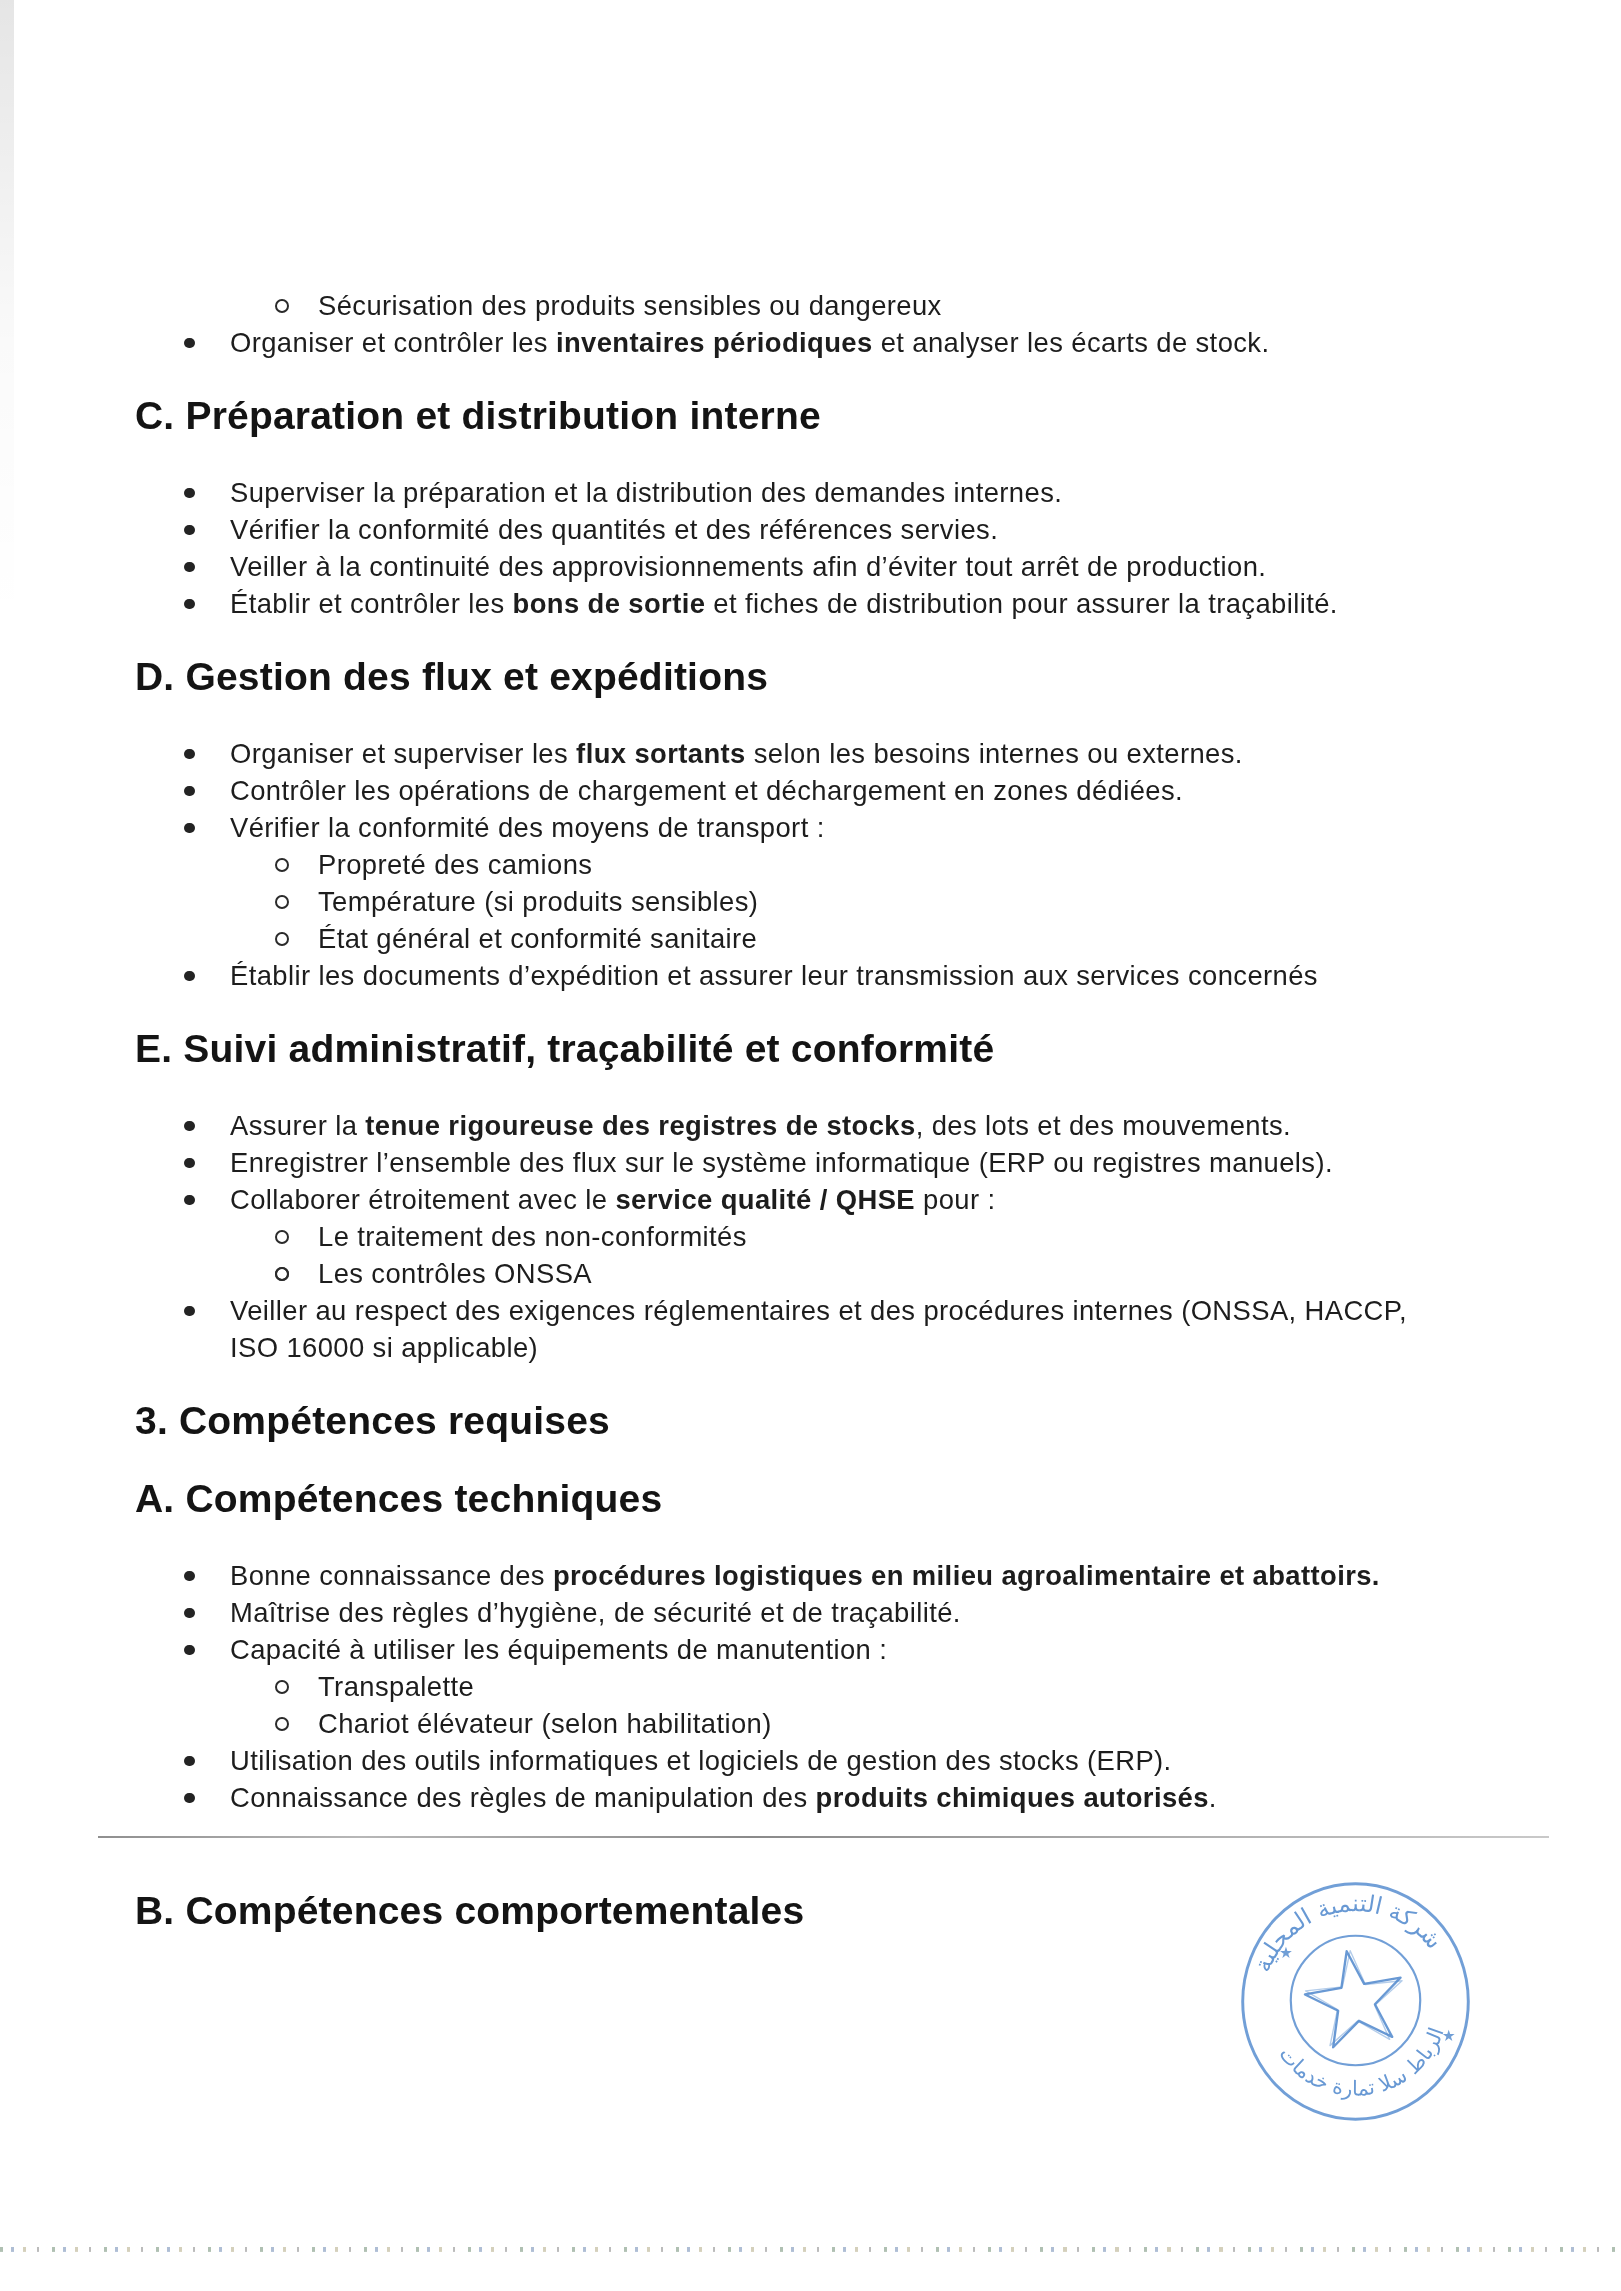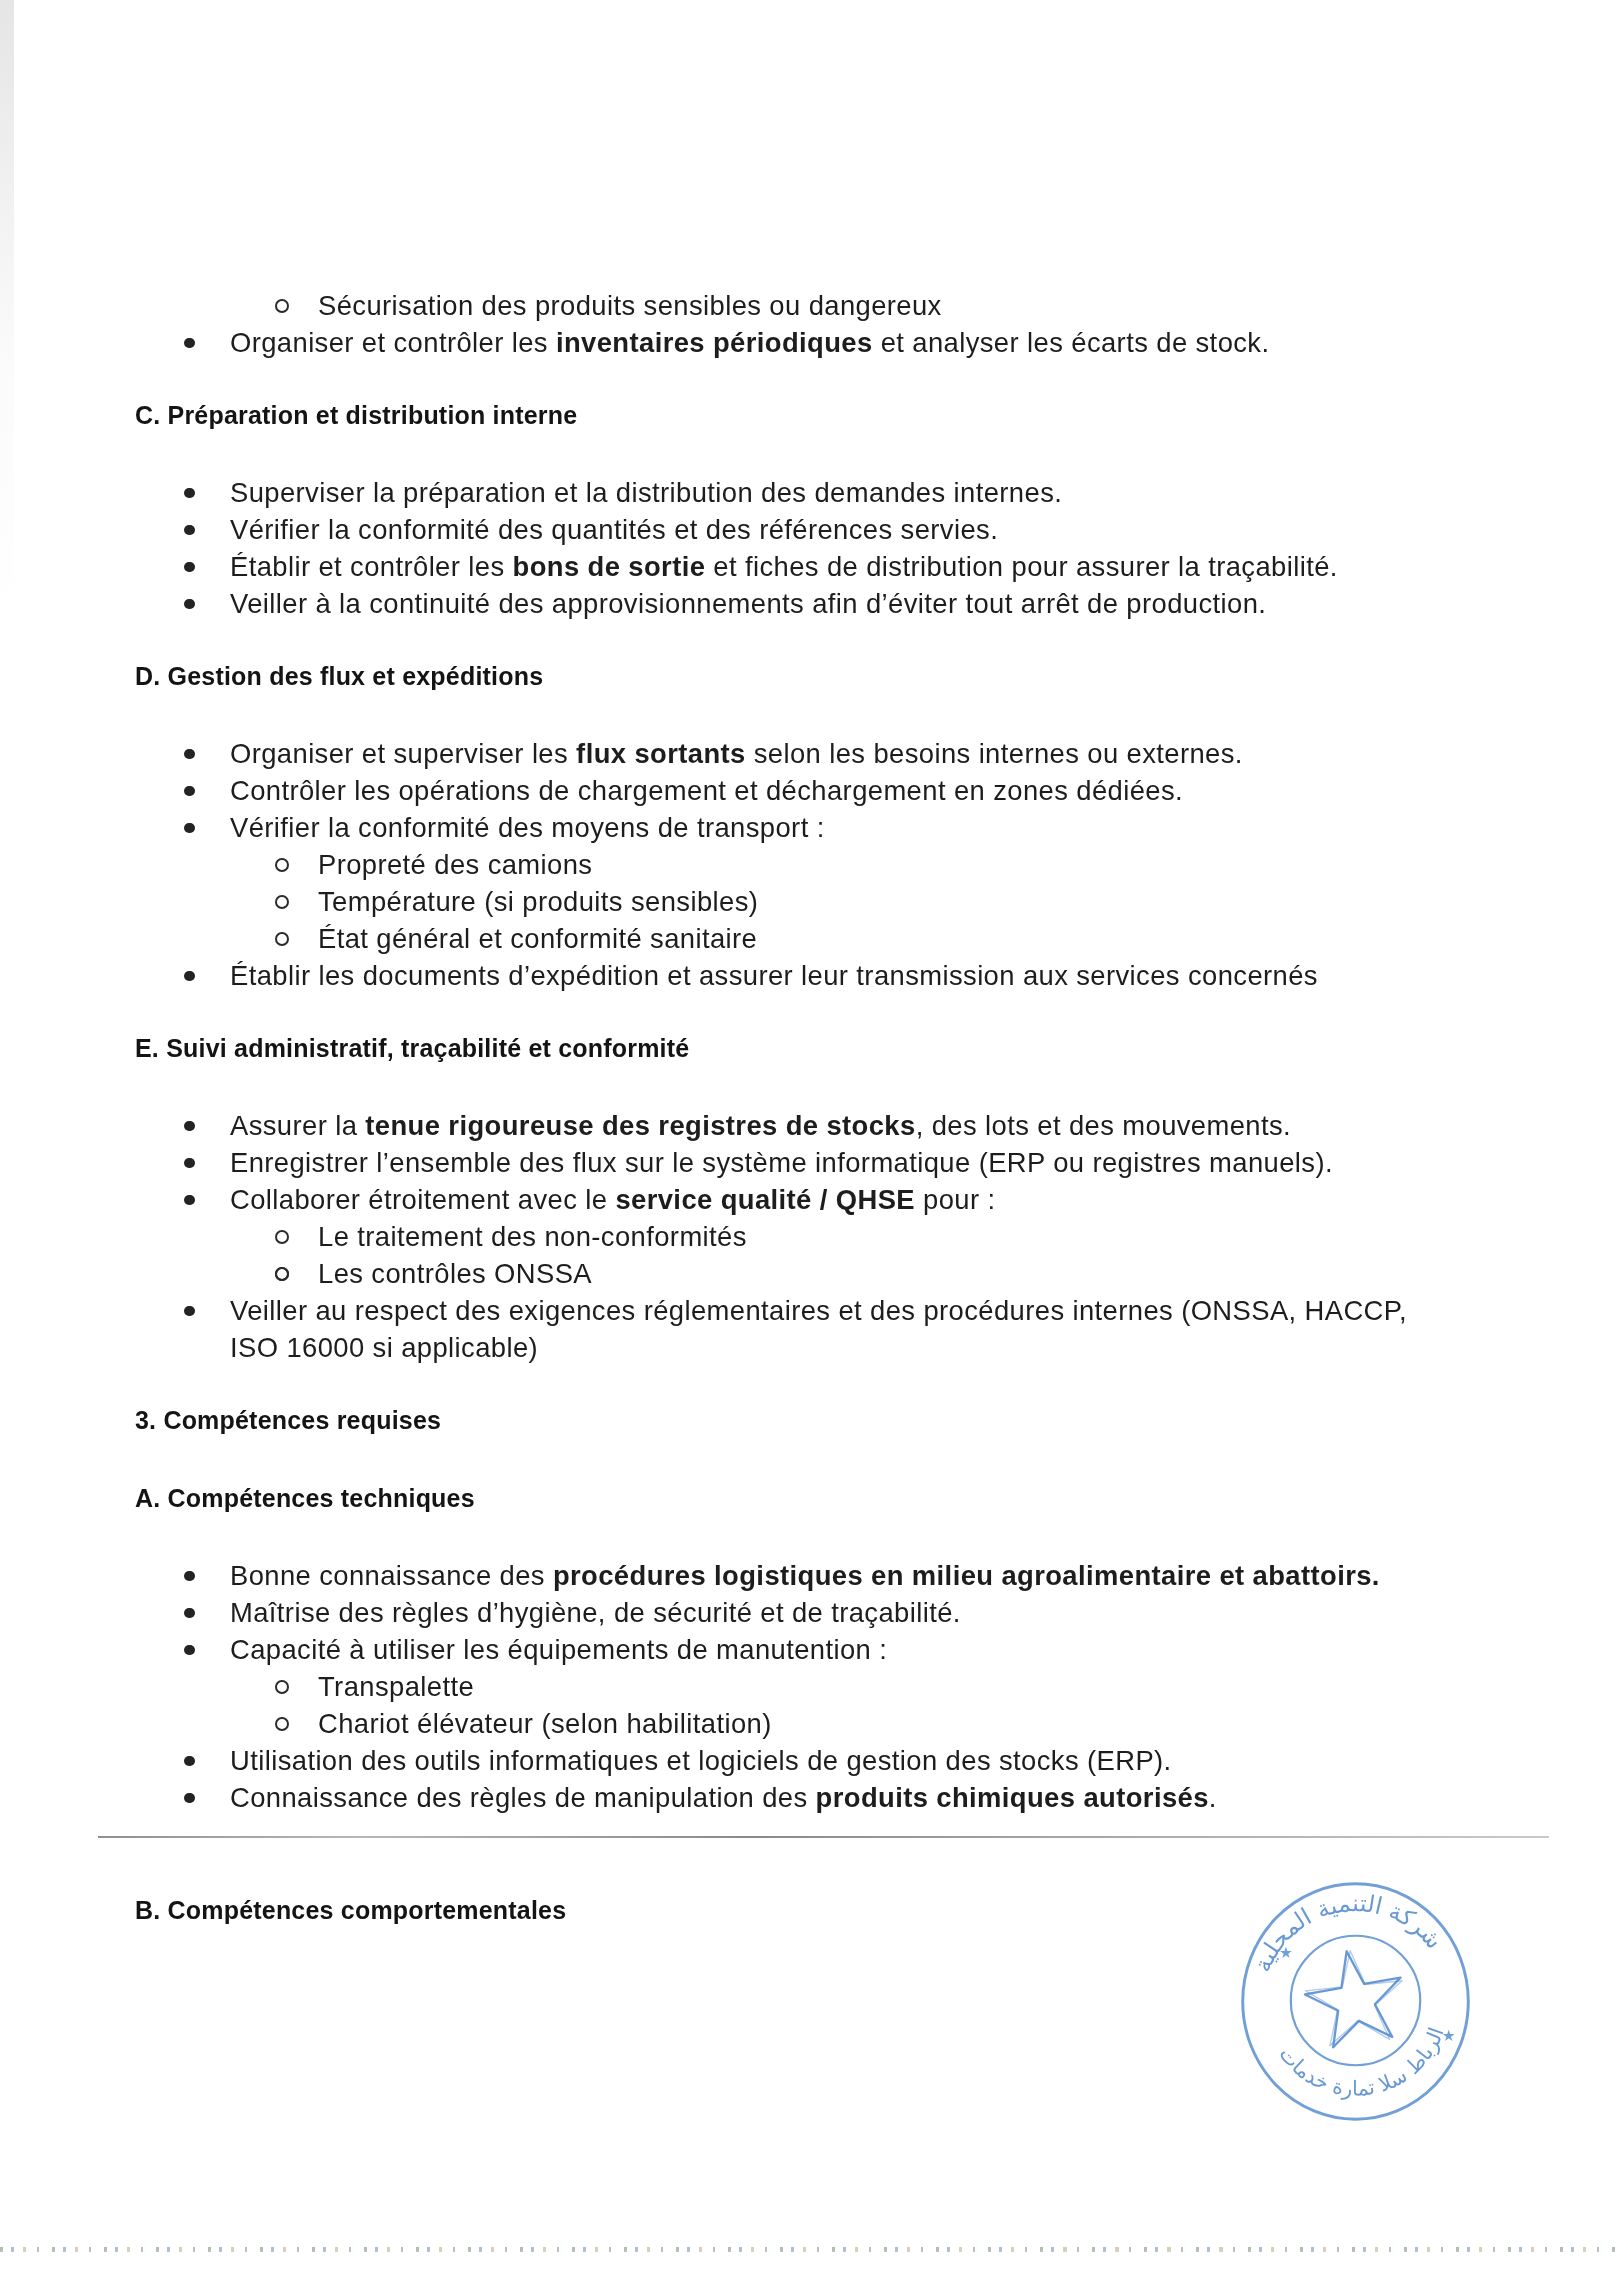--- a/index.html
+++ b/index.html
@@ -27,21 +27,21 @@
         rgba(160,150,105,.45) 23.5px 26.5px, rgba(0,0,0,0) 26.5px 37px,
         rgba(120,120,120,.5) 37px 39px, rgba(0,0,0,0) 39px 52px);
     background-position:0 100%;
     background-size:100% 4.9px;
     background-repeat:repeat-x;
   }
   .content{
     position:absolute;left:135px;top:287px;width:1402px;
   }
   .heading{
-    font-size:25px;font-weight:700;line-height:39px;
+    font-size:39px;font-weight:700;line-height:39px;
     margin:35px 0 39px 0;color:#141414;letter-spacing:0.2px;
   }
   .doc-section:first-child .items{margin-top:0;}
   .items{margin:0;}
   .item{display:flex;font-size:27.4px;line-height:37px;letter-spacing:0.4px;}
   .item.level1{padding-left:47px;justify-content:flex-end;}
   .item.level2{padding-left:139px;}
   .marker{flex:0 0 auto;position:relative;}
   .item.level1 .marker{width:48px;}
   .item.level2 .marker{width:44px;}
@@ -92,25 +92,25 @@
           <div class="item level1">
             <span class="marker dot"></span>
             <span class="item-text"><span>Superviser la préparation et la distribution des demandes internes.</span></span>
           </div>
           <div class="item level1">
             <span class="marker dot"></span>
             <span class="item-text"><span>Vérifier la conformité des quantités et des références servies.</span></span>
           </div>
           <div class="item level1">
             <span class="marker dot"></span>
+            <span class="item-text"><span>Veiller à la continuité des approvisionnements afin d’éviter tout arrêt de production.</span></span>
+          </div>
+          <div class="item level1">
+            <span class="marker dot"></span>
             <span class="item-text"><span>Établir et contrôler les </span><span class="b">bons de sortie</span><span> et fiches de distribution pour assurer la traçabilité.</span></span>
-          </div>
-          <div class="item level1">
-            <span class="marker dot"></span>
-            <span class="item-text"><span>Veiller à la continuité des approvisionnements afin d’éviter tout arrêt de production.</span></span>
           </div>
         </div>
       </section>
       <section class="doc-section">
         <h2 class="heading">D. Gestion des flux et expéditions</h2>
         <div class="items">
           <div class="item level1">
             <span class="marker dot"></span>
             <span class="item-text"><span>Organiser et superviser les </span><span class="b">flux sortants</span><span> selon les besoins internes ou externes.</span></span>
           </div>

